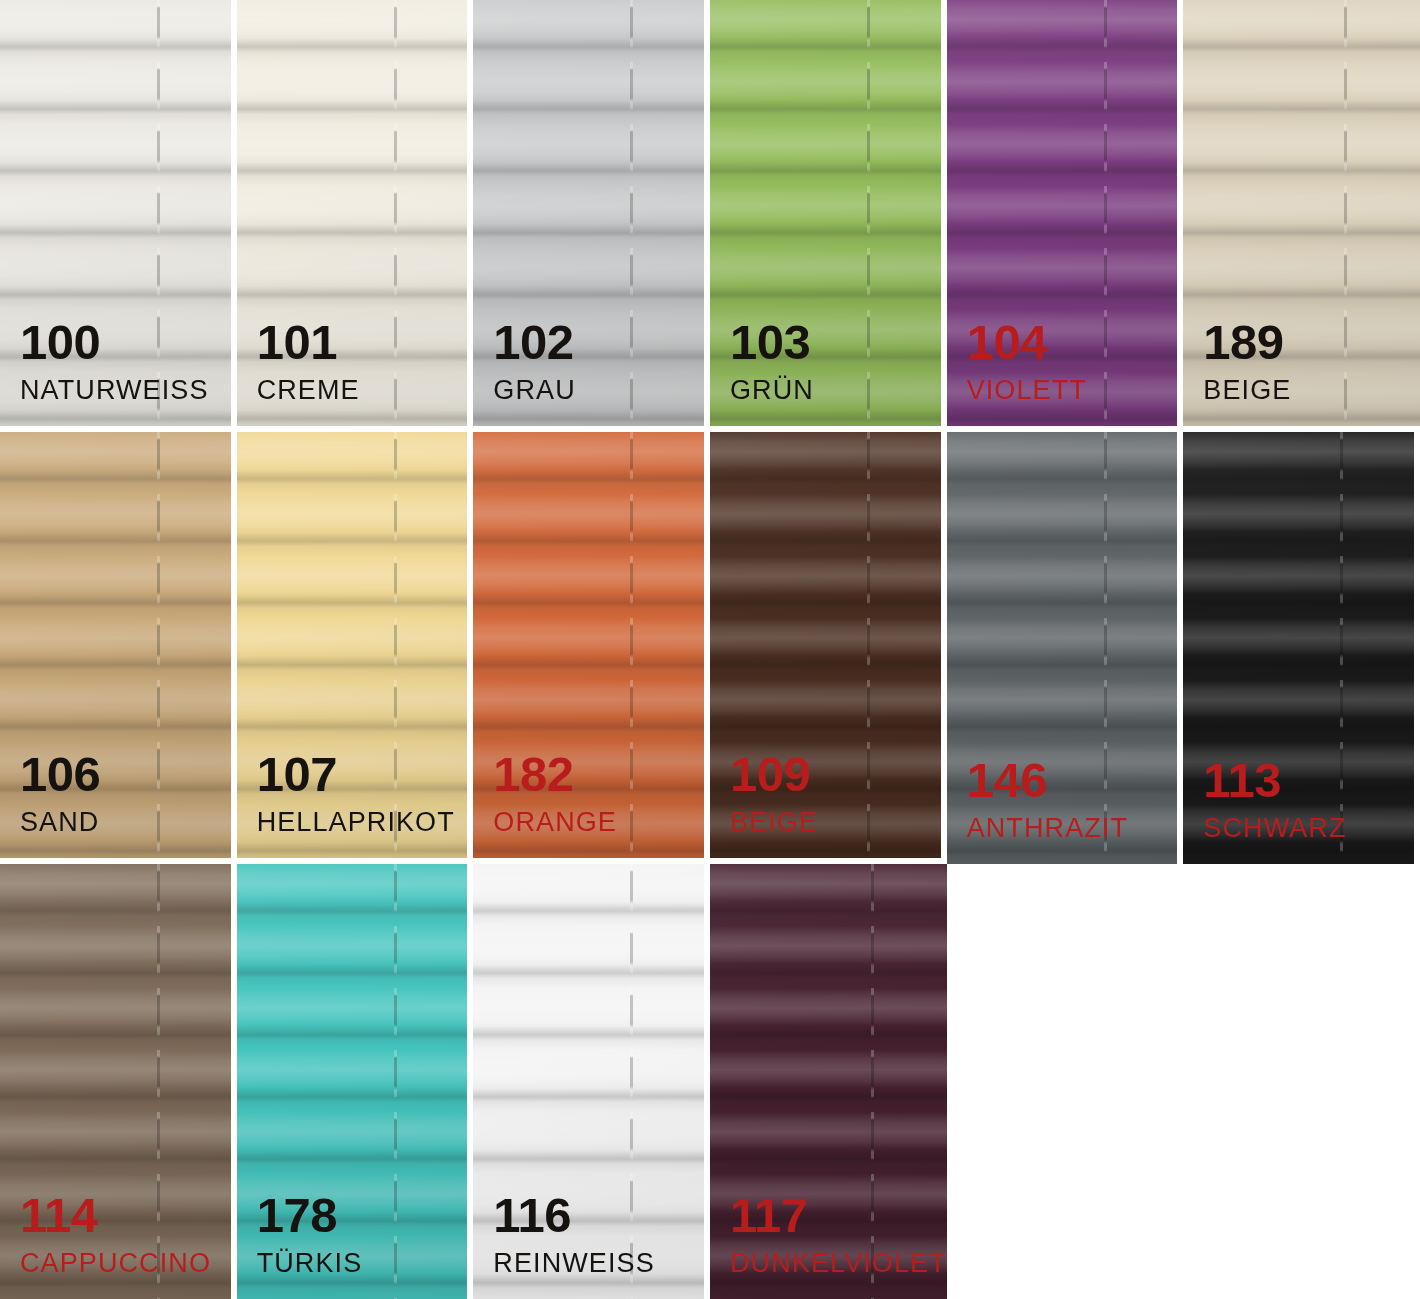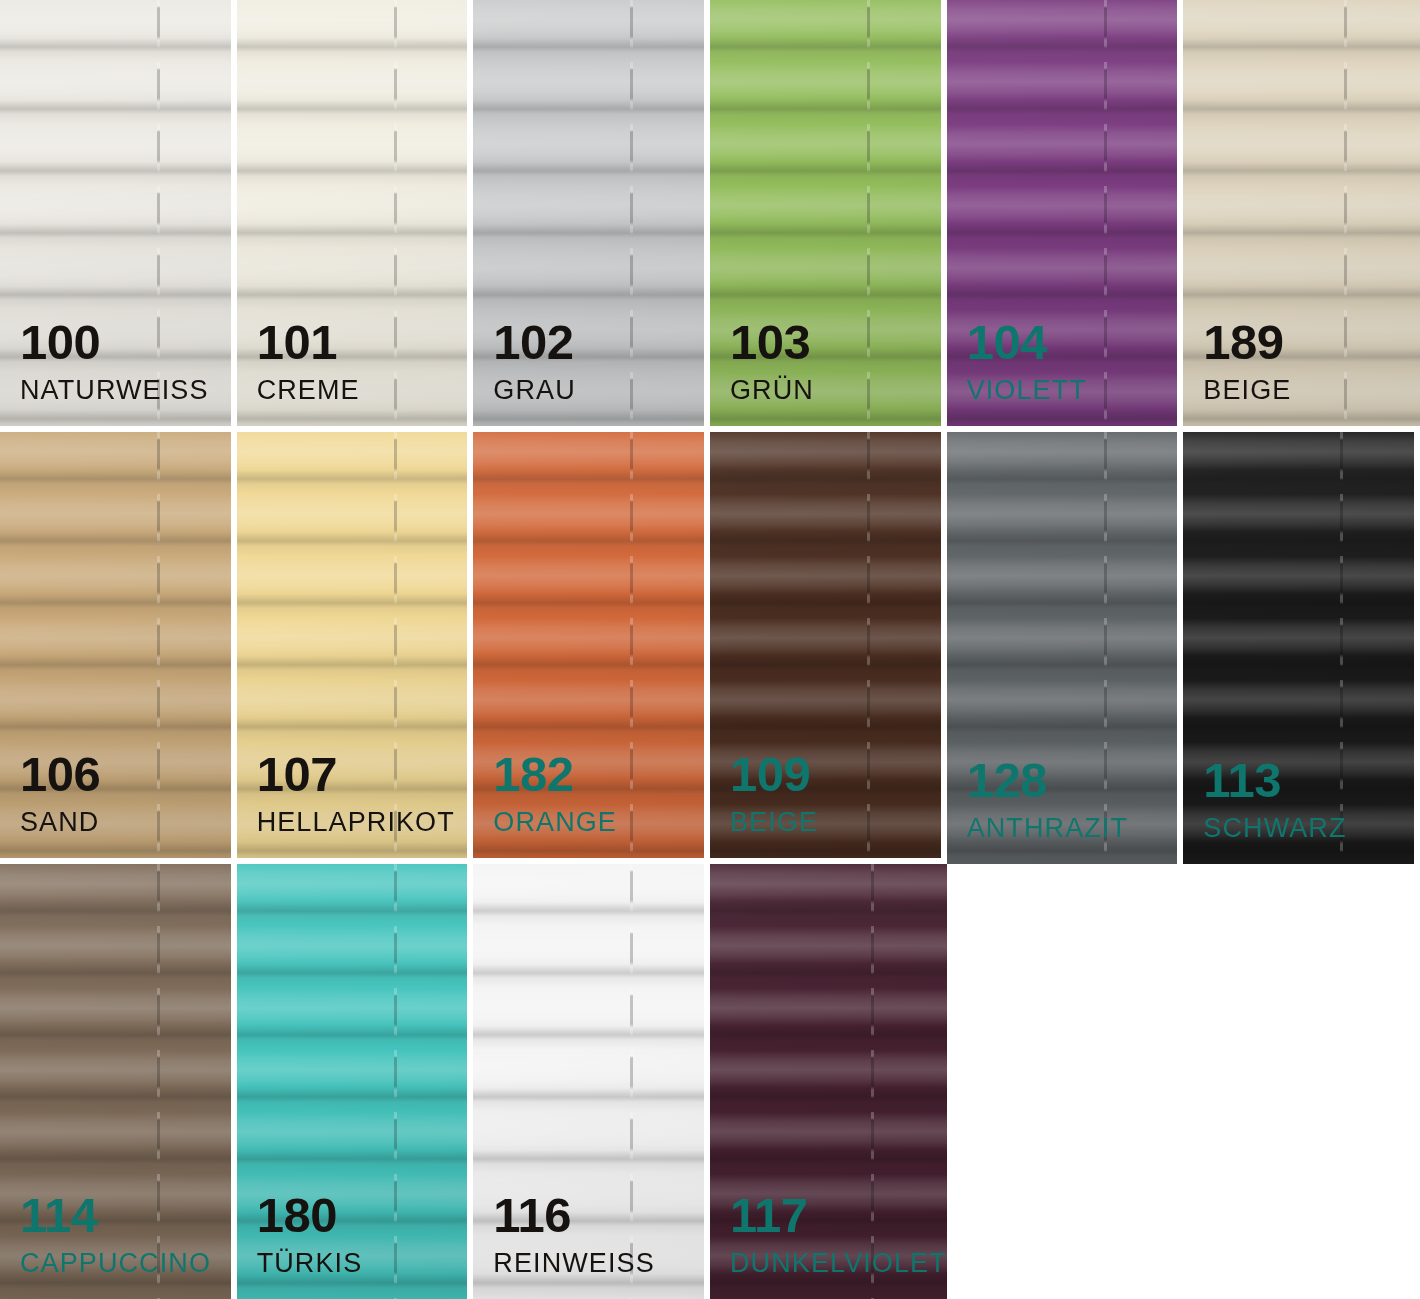--- a/index.html
+++ b/index.html
@@ -102,21 +102,21 @@
     letter-spacing: -0.5px;
     margin-bottom: 10px;
   }
   .name {
     display: block;
     font-size: 27px;
     font-weight: normal;
     letter-spacing: 1.1px;
   }
   .dark-text .code, .dark-text .name { color: #15120f; }
-  .light-text .code, .light-text .name { color: #0f766e; }
+  .light-text .code, .light-text .name { color: #b91c1c; }
 </style>
 </head>
 <body>
 
 <div id="swatch-grid">
     <div class="swatch dark-text">
       <div class="fabric" style="background: rgb(235, 233, 226);"></div>
       <div class="pleats"></div>
       <div class="sheen"></div>
       <div class="cord"></div>
@@ -214,21 +214,21 @@
         <span class="code">109</span>
         <span class="name">BEIGE</span>
       </div>
     </div>
     <div class="swatch light-text last-row">
       <div class="fabric" style="background: rgb(94, 99, 102);"></div>
       <div class="pleats"></div>
       <div class="sheen"></div>
       <div class="cord"></div>
       <div class="label">
-        <span class="code">128</span>
+        <span class="code">146</span>
         <span class="name">ANTHRAZIT</span>
       </div>
     </div>
     <div class="swatch light-text last-row">
       <div class="fabric" style="background: rgb(26, 26, 26);"></div>
       <div class="pleats"></div>
       <div class="sheen"></div>
       <div class="cord"></div>
       <div class="label">
         <span class="code">113</span>
@@ -244,21 +244,21 @@
         <span class="code">114</span>
         <span class="name">CAPPUCCINO</span>
       </div>
     </div>
     <div class="swatch dark-text last-row">
       <div class="fabric" style="background: rgb(68, 196, 189);"></div>
       <div class="pleats"></div>
       <div class="sheen"></div>
       <div class="cord"></div>
       <div class="label">
-        <span class="code">180</span>
+        <span class="code">178</span>
         <span class="name">TÜRKIS</span>
       </div>
     </div>
     <div class="swatch dark-text last-row">
       <div class="fabric" style="background: rgb(244, 244, 244);"></div>
       <div class="pleats"></div>
       <div class="sheen"></div>
       <div class="cord"></div>
       <div class="label">
         <span class="code">116</span>

